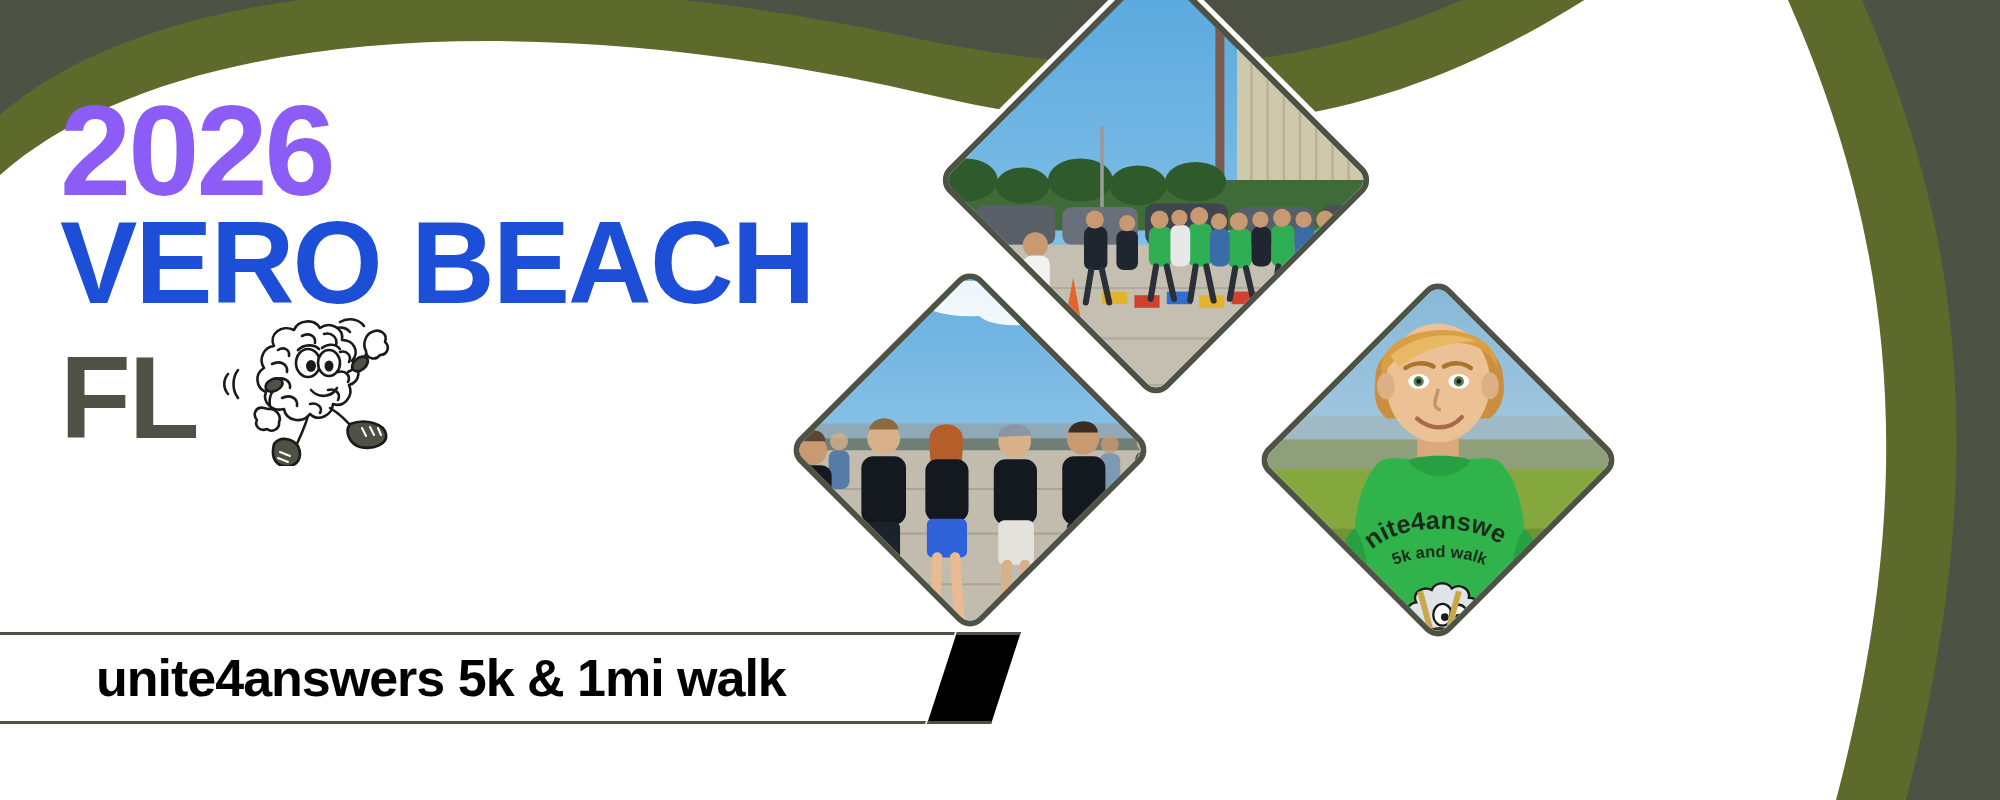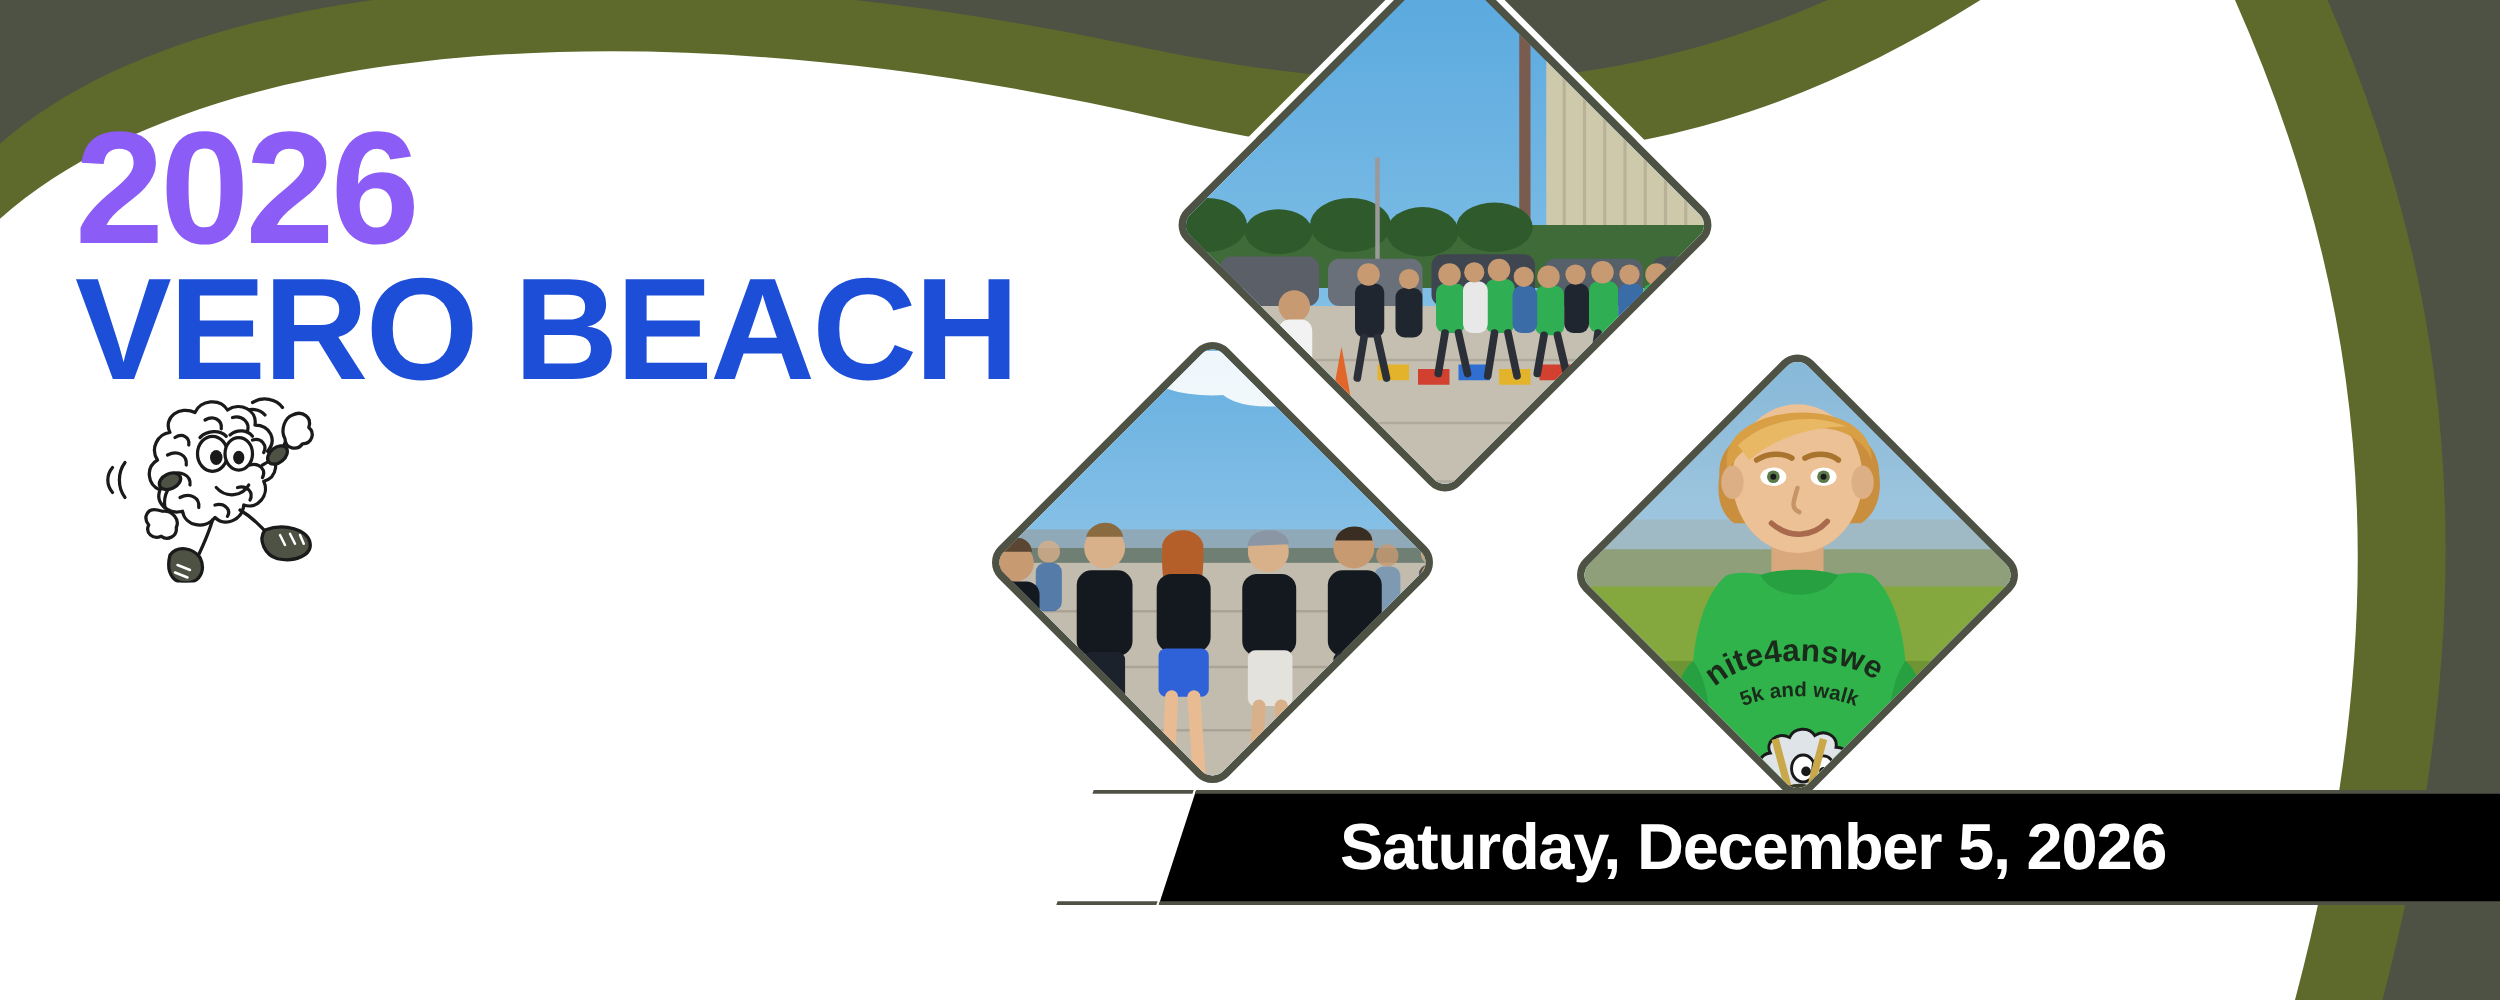--- a/index.html
+++ b/index.html
@@ -74,20 +74,21 @@
 
     <path fill="#4d5245" d="M2000,0 L1860,0 C1960,230 1990,470 1905,800 L2000,800 Z"></path>
 
     <path fill="#5d6a2b" d="M1862,0 L1788,0 C1892,235 1922,475 1836,800 L1906,800 C1992,470 1962,230 1862,0 Z"></path>
   </svg>
 
   <div class="headline">
     <div class="year">2026</div>
     <div class="city">VERO BEACH</div>
     <div class="state-row">
+      <div class="state">FL</div>
 
       <svg class="mascot" viewBox="0 0 200 150">
         <g fill="none" stroke="#1a1a1a" stroke-width="2.6" stroke-linecap="round" stroke-linejoin="round">
 
           <path d="M16,58 C11,64 11,72 16,78"></path>
           <path d="M26,54 C20,62 20,74 26,82"></path>
           <path d="M120,14 C126,10 134,11 138,16"></path>
           <path d="M128,6 C136,1 147,3 152,10"></path>
 
           <path fill="#ffffff" d="M62,30 C56,18 70,8 82,14 C86,4 102,2 108,12
@@ -442,19 +443,19 @@
 
         <path d="M138,238 L146,268 M164,238 L156,268" stroke="#c9a84a" stroke-width="4" fill="none"></path>
         <circle cx="151" cy="278" r="16" fill="#3a3a28"></circle>
         <circle cx="151" cy="278" r="11" fill="#c9a84a"></circle>
         <circle cx="151" cy="278" r="6" fill="#2f3a20"></circle>
       </g>
     </svg>
   </div>
 
   <div class="bar-white-skew"></div>
+  <div class="bar-white">
+    <span class="bar-white-label">unite4answers 5k &amp; 1mi walk</span>
+  </div>
 
   <div class="bar-black-skew"></div>
-  <div class="bar-black">
-    <span class="bar-black-label">Saturday, December 5, 2026</span>
-  </div>
 
 </div>
 
 </body></html>

